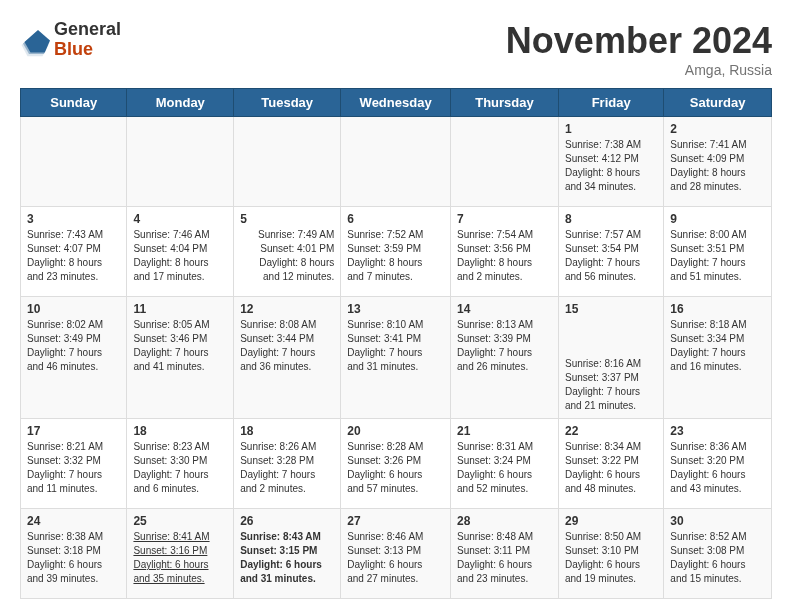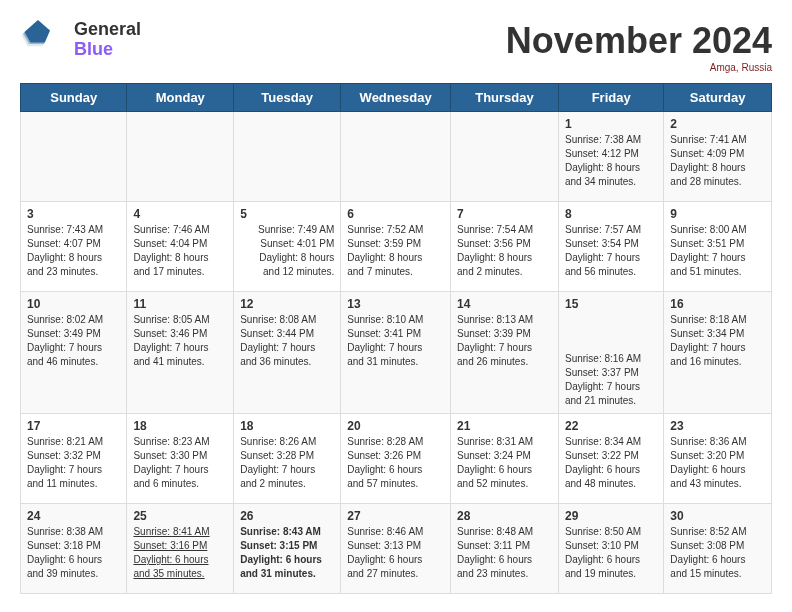--- a/index.html
+++ b/index.html
@@ -11,53 +11,53 @@
       padding: 20px;
     }
     .header-area {
       display: flex;
       justify-content: space-between;
       align-items: flex-start;
       margin-bottom: 10px;
     }
     .logo {
       display: flex;
-      align-items: flex-start;
-      gap: 24px;
+      align-items: flex-end;
+      gap: 4px;
     }
     .logo-text {
       display: flex;
       flex-direction: column;
       line-height: 1.1;
     }
     .logo-general {
       font-size: 18px;
       font-weight: bold;
       color: #333;
     }
     .logo-blue {
       font-size: 18px;
       font-weight: bold;
-      color: #8b5cf6;
+      color: #c2410c;
     }
     .logo-icon {
       width: 30px;
       height: 30px;
     }
     .title-area {
       text-align: right;
     }
     .month-title {
       font-size: 36px;
       font-weight: bold;
       color: #333;
     }
     .location {
-      font-size: 10px;
-      color: #7f1d1d;
+      font-size: 14px;
+      color: #737373;
     }
     .calendar {
       width: 100%;
       border-collapse: collapse;
     }
     .calendar th {
       background-color: #2a6496;
       color: #fff;
       text-align: center;
       padding: 6px 8px;

